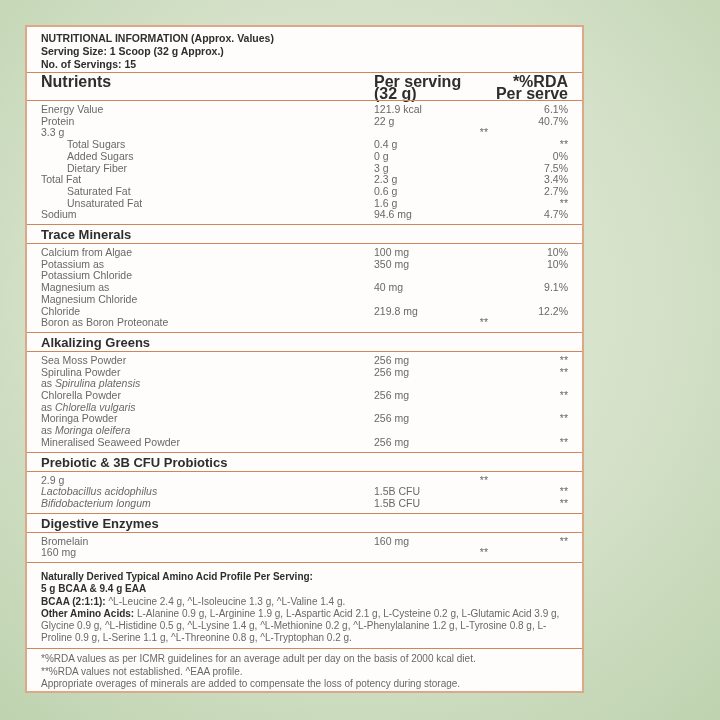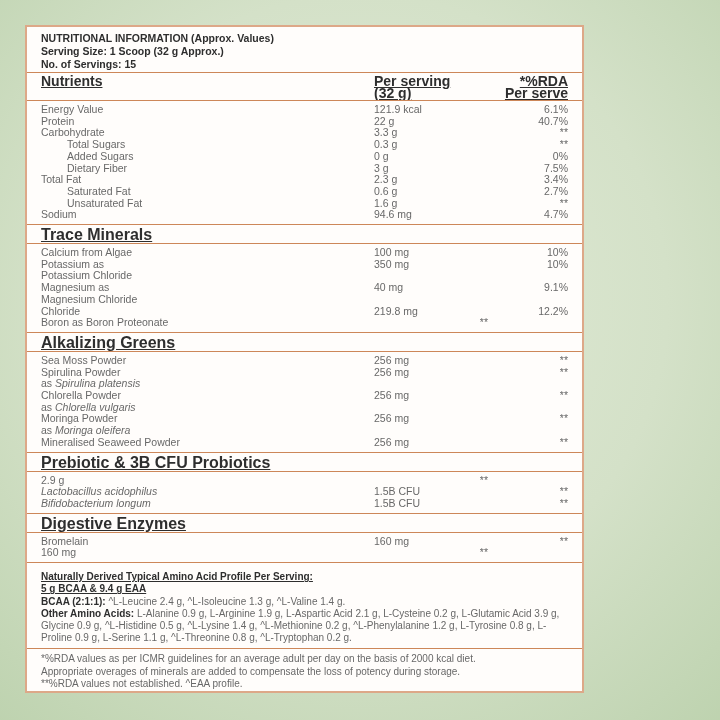--- a/index.html
+++ b/index.html
@@ -17,28 +17,28 @@
     box-sizing:border-box;background:#fffdfb;
     border:2px solid #dda888;
     padding:0 12px;
     display:flex;flex-direction:column;
     overflow:hidden;
     color:#686868;
   }
   .divider{border-top:1px solid #cd8759;margin:0 -12px;flex:0 0 auto;}
   .top-header{padding:5px 2px 1px;font-size:10.5px;line-height:13px;font-weight:bold;color:#2e2e2e;}
   .row{display:grid;grid-template-columns:333px 1fr 80px;align-items:start;}
-  .col-header{padding:3px 2px 1px;font-size:14px;line-height:11.5px;font-weight:bold;color:#2e2e2e;text-decoration:underline;}
+  .col-header{padding:3px 2px 1px;font-size:16px;line-height:11.5px;font-weight:bold;color:#2e2e2e;}
   .cell.rda{text-align:right;}
   .section-body{padding:3px 2px 3px;font-size:10.5px;line-height:11.7px;}
-  .section-title{padding:4px 2px 3px;font-size:16px;line-height:11px;font-weight:bold;color:#2e2e2e;text-decoration:underline;}
+  .section-title{padding:4px 2px 3px;font-size:13px;line-height:11px;font-weight:bold;color:#2e2e2e;}
   .name.indent{padding-left:26px;}
   .it{font-style:italic;}
   .amino{padding:8px 2px 4px;font-size:10px;line-height:12.2px;}
-  .amino .head{font-weight:bold;color:#2e2e2e;text-decoration:underline;}
+  .amino .head{font-weight:bold;color:#2e2e2e;}
   .amino b{color:#2e2e2e;}
   .footnotes{padding:4px 2px 2px;font-size:10px;line-height:12.5px;}
 </style>
 </head>
 <body>
 
 <div class="bg">
   <div class="panel">
 
     <div class="top-header">
@@ -73,31 +73,28 @@
             <div class="cell rda">6.1%</div>
           </div>
           <div class="row">
             <div class="cell name">
               <div class="n1">Protein</div>
             </div>
             <div class="cell val">22 g</div>
             <div class="cell rda">40.7%</div>
           </div>
           <div class="row">
-            <div class="cell name">
-              <div class="n1">Carbohydrate</div>
-            </div>
             <div class="cell val">3.3 g</div>
             <div class="cell rda">**</div>
           </div>
           <div class="row">
             <div class="cell name indent">
               <div class="n1">Total Sugars</div>
             </div>
-            <div class="cell val">0.3 g</div>
+            <div class="cell val">0.4 g</div>
             <div class="cell rda">**</div>
           </div>
           <div class="row">
             <div class="cell name indent">
               <div class="n1">Added Sugars</div>
             </div>
             <div class="cell val">0 g</div>
             <div class="cell rda">0%</div>
           </div>
           <div class="row">
@@ -267,18 +264,18 @@
       <div class="head">Naturally Derived Typical Amino Acid Profile Per Serving:</div>
       <div class="head">5 g BCAA &amp; 9.4 g EAA</div>
       <div><b>BCAA (2:1:1):</b><span> ^L-Leucine 2.4 g, ^L-Isoleucine 1.3 g, ^L-Valine 1.4 g.</span></div>
       <div><b>Other Amino Acids:</b><span> L-Alanine 0.9 g, L-Arginine 1.9 g, L-Aspartic Acid 2.1 g, L-Cysteine 0.2 g, L-Glutamic Acid 3.9 g, Glycine 0.9 g, ^L-Histidine 0.5 g, ^L-Lysine 1.4 g, ^L-Methionine 0.2 g, ^L-Phenylalanine 1.2 g, L-Tyrosine 0.8 g, L-Proline 0.9 g, L-Serine 1.1 g, ^L-Threonine 0.8 g, ^L-Tryptophan 0.2 g.</span></div>
     </div>
 
     <div class="divider"></div>
 
     <div class="footnotes">
       <div>*%RDA values as per ICMR guidelines for an average adult per day on the basis of 2000 kcal diet.</div>
+      <div>**%RDA values not established. ^EAA profile.</div>
       <div>Appropriate overages of minerals are added to compensate the loss of potency during storage.</div>
-      <div>**%RDA values not established. ^EAA profile.</div>
     </div>
 
   </div>
 </div>
 
 </body></html>

